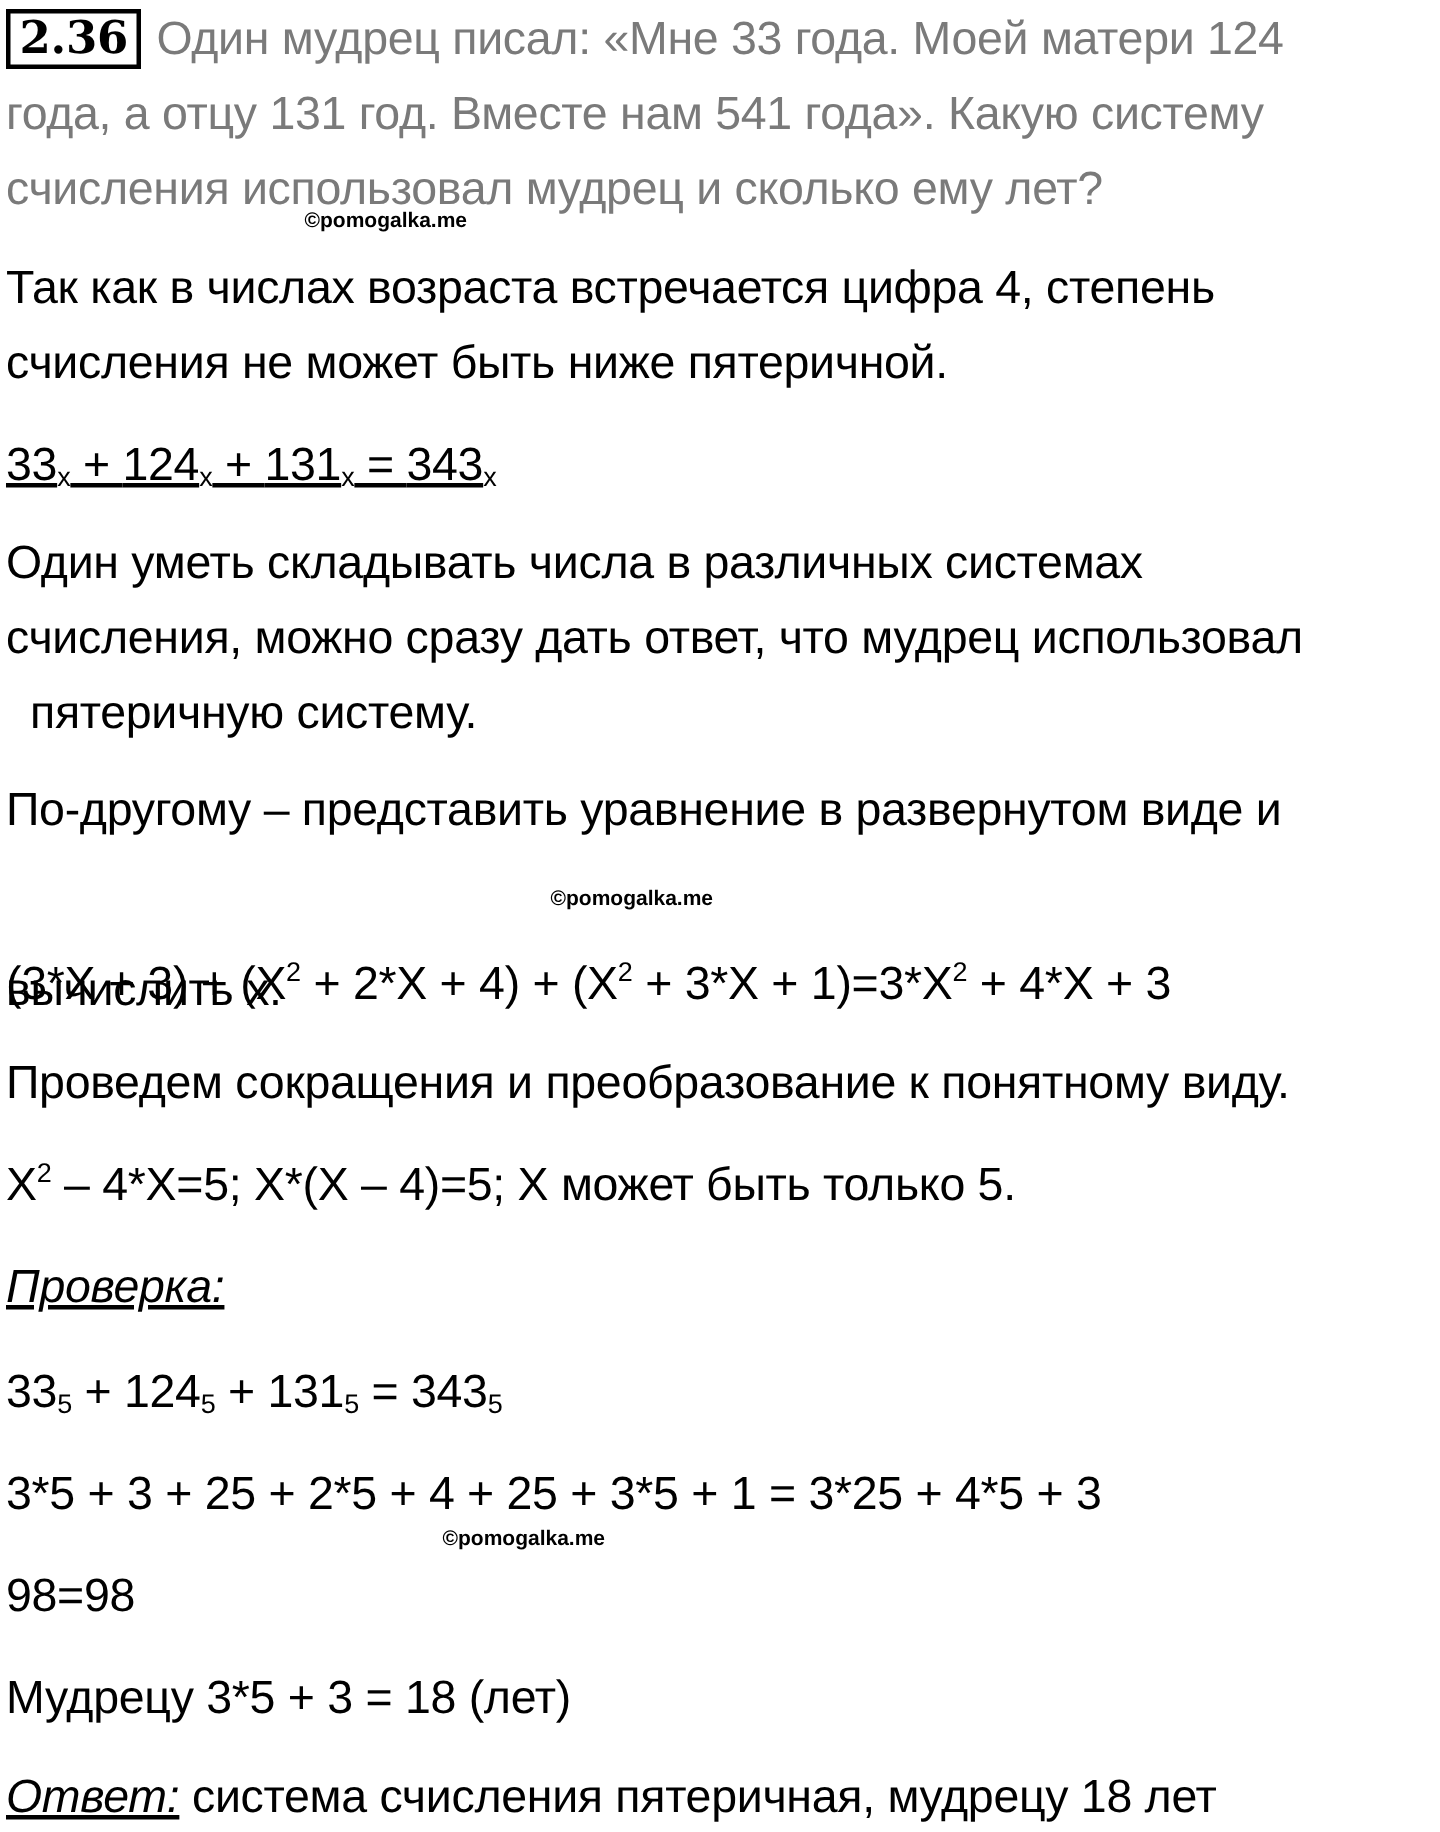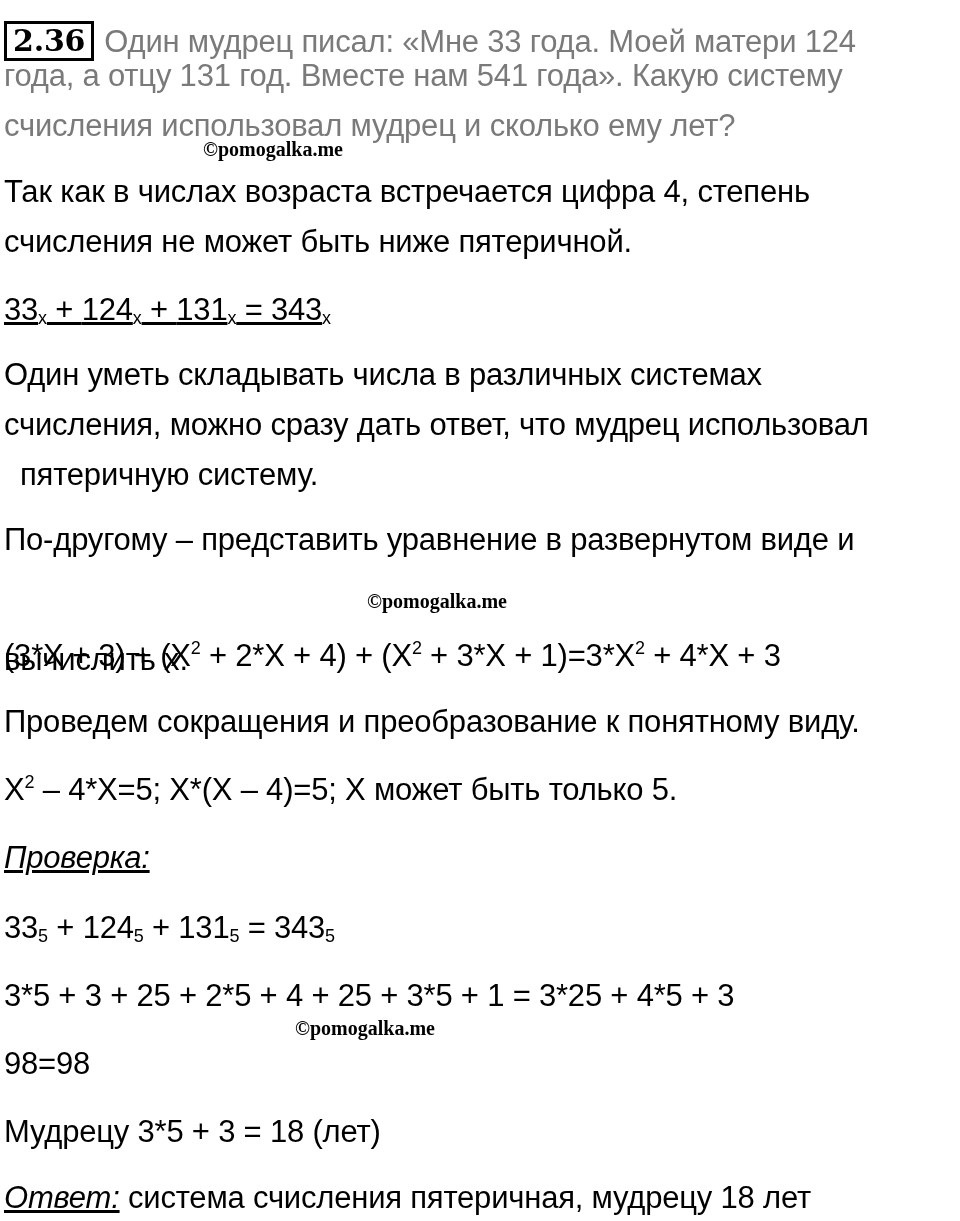--- a/index.html
+++ b/index.html
@@ -13,32 +13,32 @@
     font-size: 31px; line-height: 40px; letter-spacing: -0.2px;
   }
   .gray { color: #7a7a7a; }
   .num-box {
     display: inline-block; border: 3px solid #000; padding: 0 6px;
     font-family: "DejaVu Serif", "Liberation Serif", serif; font-weight: bold;
     font-size: 30px; line-height: 34px; color: #000; margin-right: 10px;
     position: relative; top: -1px;
   }
   .wm {
-    position: absolute; font-weight: bold; font-size: 20px; color: #000;
-    font-family: Liberation Serif, serif;
+    position: absolute; font-weight: bold; font-size: 14px; color: #000;
+    font-family: Liberation Sans, sans-serif;
   }
   sub { font-size: 18px; vertical-align: -4px; line-height: 0; }
   sup { font-size: 18px; vertical-align: 12px; line-height: 0; }
   .label { font-style: italic; text-decoration: underline; }
 </style>
 </head>
 <body>
 
 <div>
-  <div class="line gray" style="top:22px;">
+  <div class="line gray" style="top:6px;">
     <span class="num-box">2.36</span><span>Один мудрец писал: «Мне 33 года. Моей матери 124</span>
   </div>
   <div class="line gray" style="top:56px;">года, а отцу 131 год. Вместе нам 541 года». Какую систему</div>
   <div class="line gray" style="top:106px;">счисления использовал мудрец и сколько ему лет?</div>
 </div>
 
 <div class="wm" style="left:203px; top:138px;">©pomogalka.me</div>
 
 <div class="line" style="top:172px;">Так как в числах возраста встречается цифра 4, степень</div>
 <div class="line" style="top:222px;">счисления не может быть ниже пятеричной.</div>

